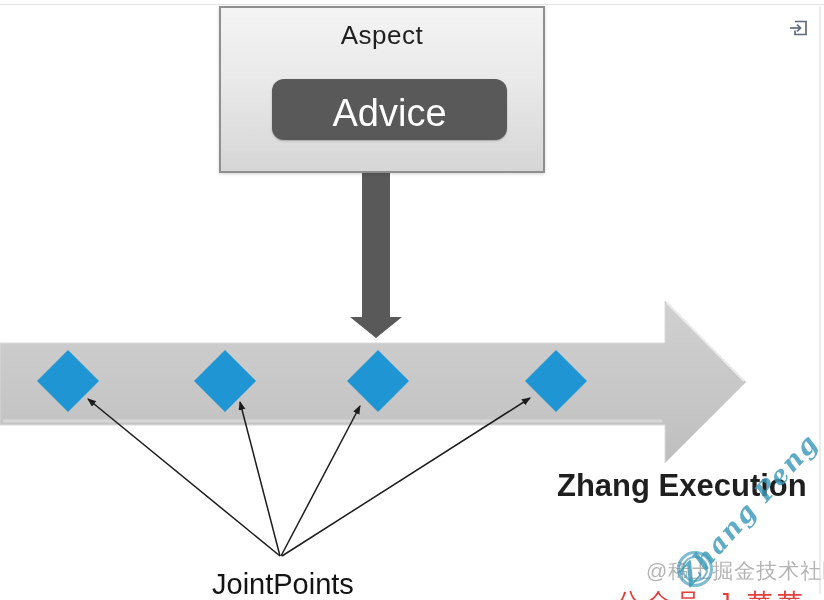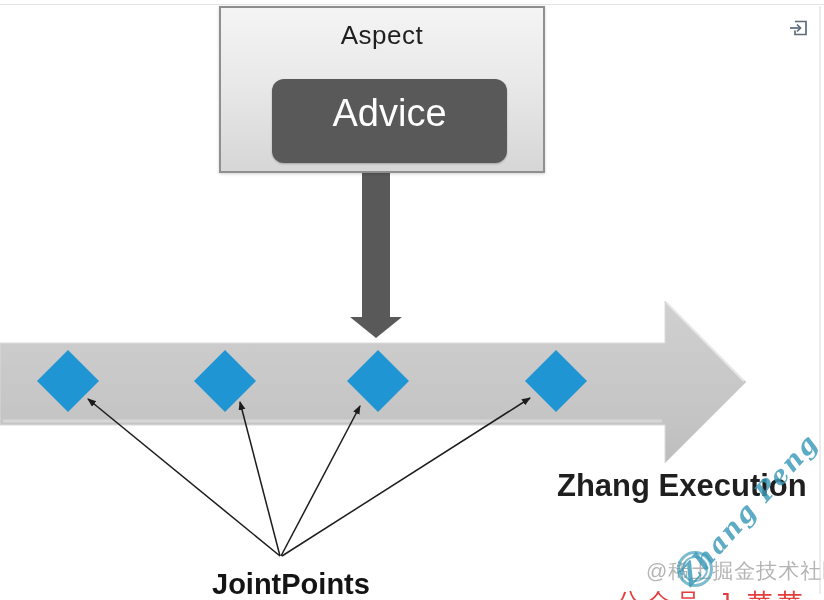--- a/index.html
+++ b/index.html
@@ -29,40 +29,40 @@
     box-sizing:border-box;
     background:linear-gradient(180deg,#f4f4f4 0%, #e9e9e9 45%, #d6d6d6 100%);
     border:2px solid #8f8f8f;
     box-shadow:0 1px 3px rgba(0,0,0,0.18);
   }
   .aspect-title {
     margin-top:12px; text-align:center;
     font-size:26px; color:#1f1f1f; letter-spacing:0.5px;
   }
   .advice-pill {
-    position:absolute; left:51px; top:71px; width:235px; height:84px;
+    position:absolute; left:51px; top:71px; width:235px; height:61px;
     background:var(--advice-gray, #595959);
     border-radius:12px;
     color:#ffffff; font-size:38px; text-align:center; line-height:69px;
     box-shadow:0 1px 2px rgba(0,0,0,0.25);
   }
 
   svg.shapes { position:absolute; left:0; top:0; }
   .band-poly { fill:url(#bandGrad); stroke:#dadada; stroke-width:1; }
   .down-arrow { fill:var(--advice-gray, #595959); }
   .diamond { fill:var(--diamond-blue, #2095d3); }
   .ptr-line { stroke:#1c1c1c; stroke-width:1.5; fill:none; }
 
   .method-exec-label {
     position:absolute; left:557px; top:468px;
     font-size:31px; font-weight:600; color:#1f1f1f; white-space:nowrap;
   }
   .jointpoints-label {
     position:absolute; left:212px; top:568px;
-    font-size:29px; font-weight:700; color:#141414; white-space:nowrap;
+    font-size:29px; font-weight:400; color:#141414; white-space:nowrap;
   }
 
   .watermark-community {
     position:absolute; left:646px; top:557px;
     font-size:21px; color:#b4b4b4; letter-spacing:1px; white-space:nowrap;
   }
   .signature {
     position:absolute; left:684px; top:566px;
     transform:rotate(-48deg); transform-origin:0 50%;
     font-family:"DejaVu Serif", serif; font-style:italic; font-weight:bold;

